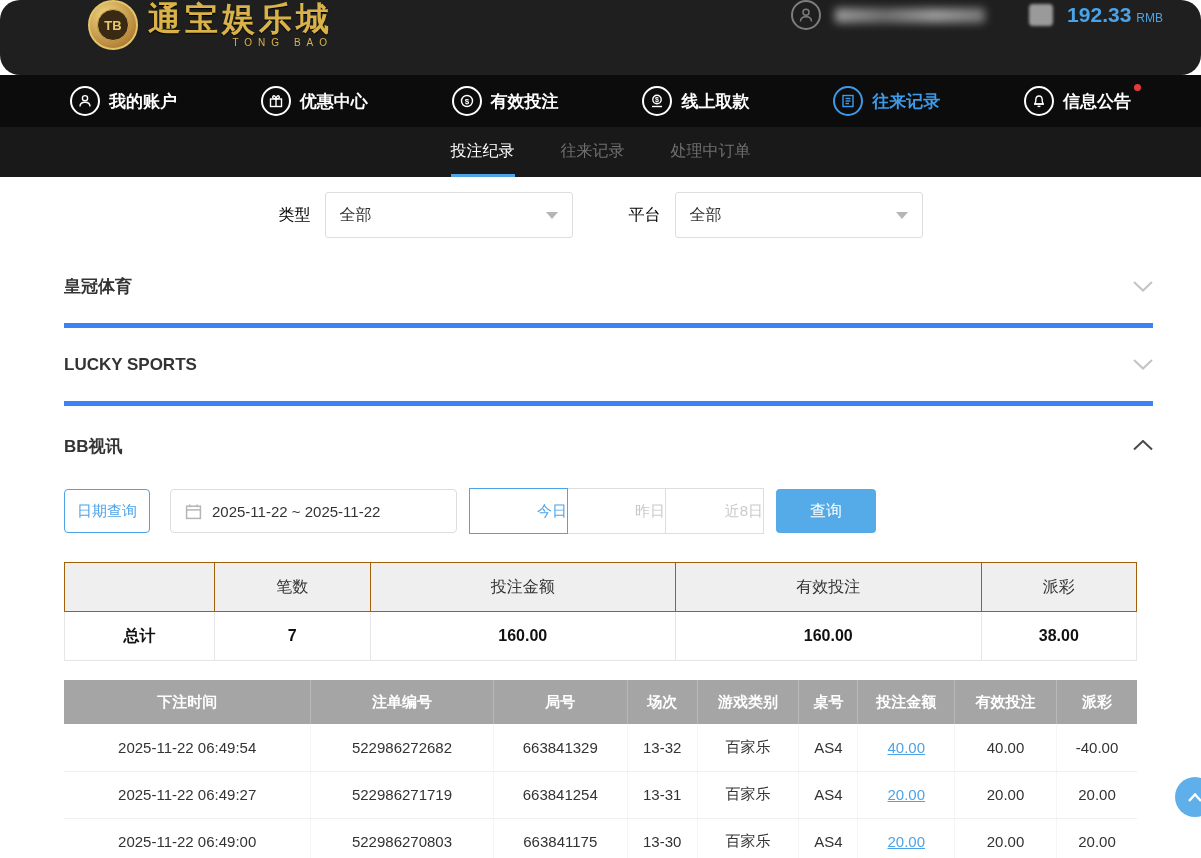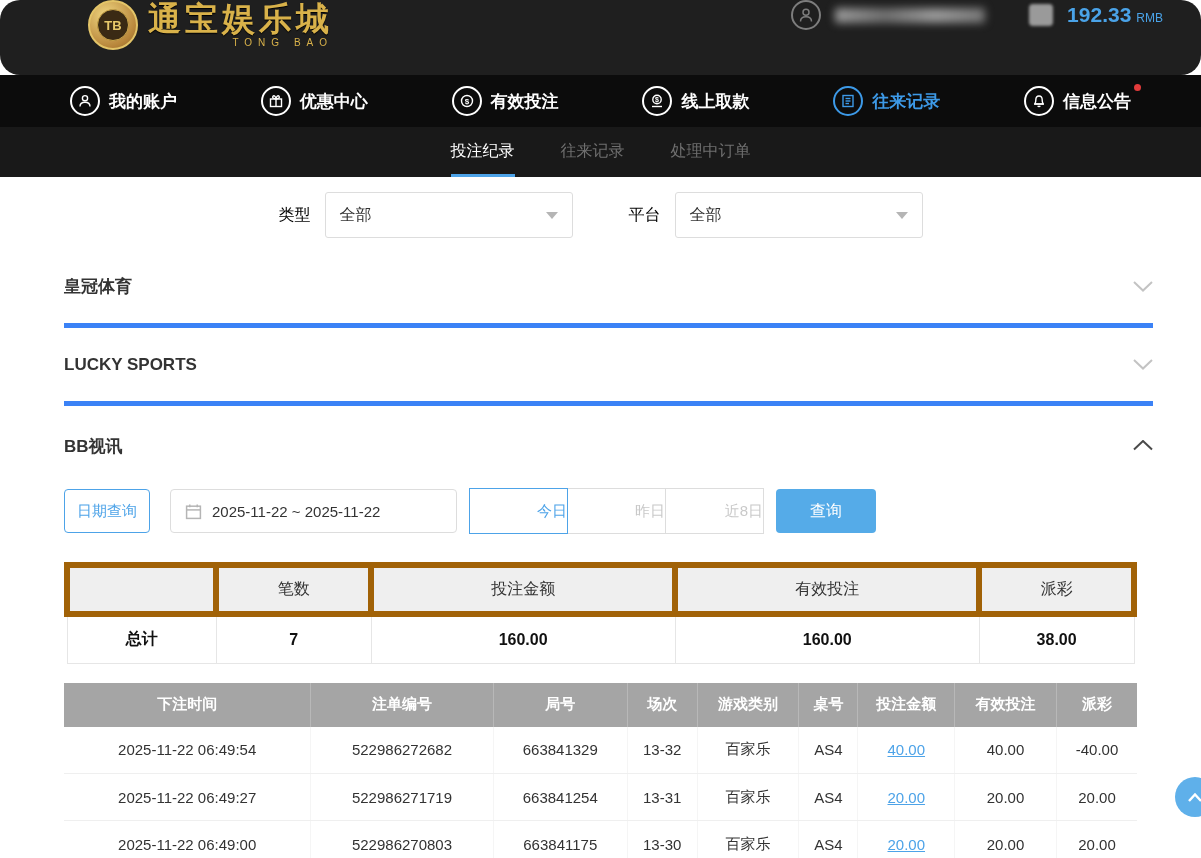--- a/index.html
+++ b/index.html
@@ -78,21 +78,21 @@
   .quick-btn { width:99px; height:46px; background:#fff; border:1px solid #ddd; font-size:15px;
     color:#c9c9c9; cursor:pointer;text-align:right; }
   .quick-btn + .quick-btn { margin-left:-1px; }
   .quick-btn.active { border-color:#4da3e8; color:#4da3e8; position:relative; z-index:1; }
   .search-btn { margin-left:12px; width:100px; height:44px; background:#55abe8; border:none;
     border-radius:4px; color:#fff; font-size:16px; cursor:pointer; }
 
   
   .summary-table { margin:28px 64px 0; width:1073px; border-collapse:collapse; }
   .summary-table th { background:#efefef; font-size:16px; color:#333; font-weight:normal; height:49px;
-    border:6px solid #a16207; }
+    border:1px solid #a16207; }
   .summary-table td { height:49px; text-align:center; font-size:16px; font-weight:bold; color:#111;
     border:1px solid #e6e6e6; }
 
   
   .detail-table { margin:19px 64px 0; width:1073px; border-collapse:collapse; table-layout:fixed; }
   .detail-table th { background:#a5a5a5; color:#fff; font-size:15px; height:44px; font-weight:bold;
     border-right:1px solid #b8b8b8; }
   .detail-table th:last-child { border-right:none; }
   .detail-table td { height:47px; text-align:center; font-size:15px; color:#333;
     border-bottom:1px solid #efefef; border-right:1px solid #f5f5f5; overflow:hidden; white-space:nowrap; }

